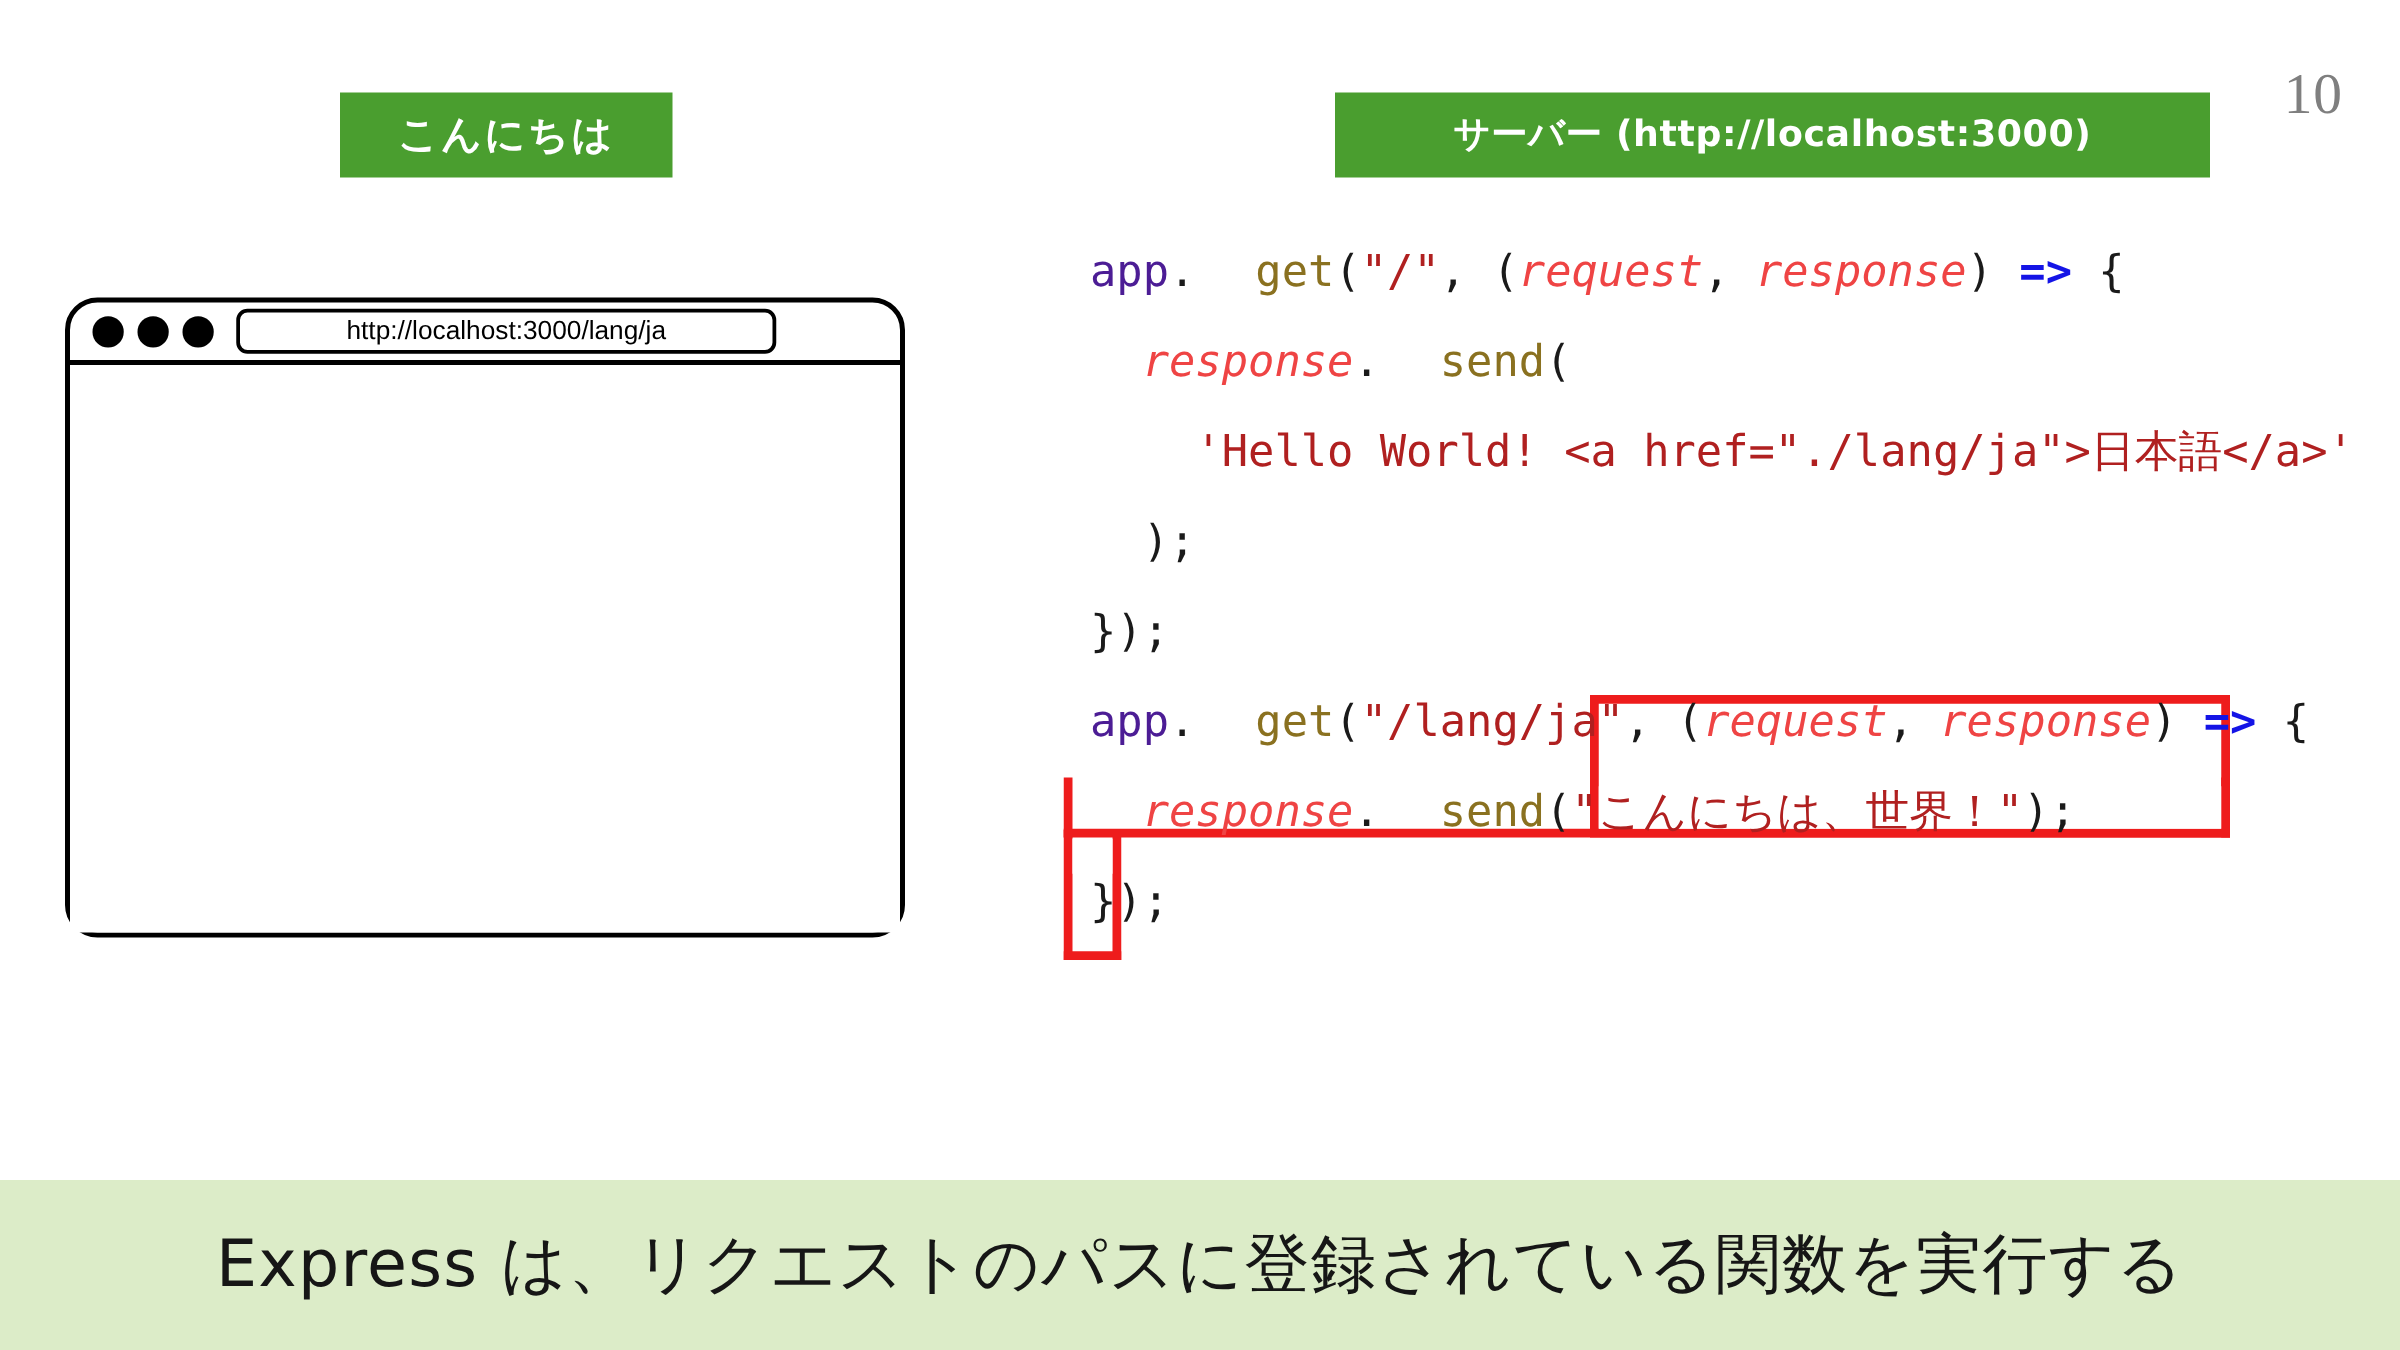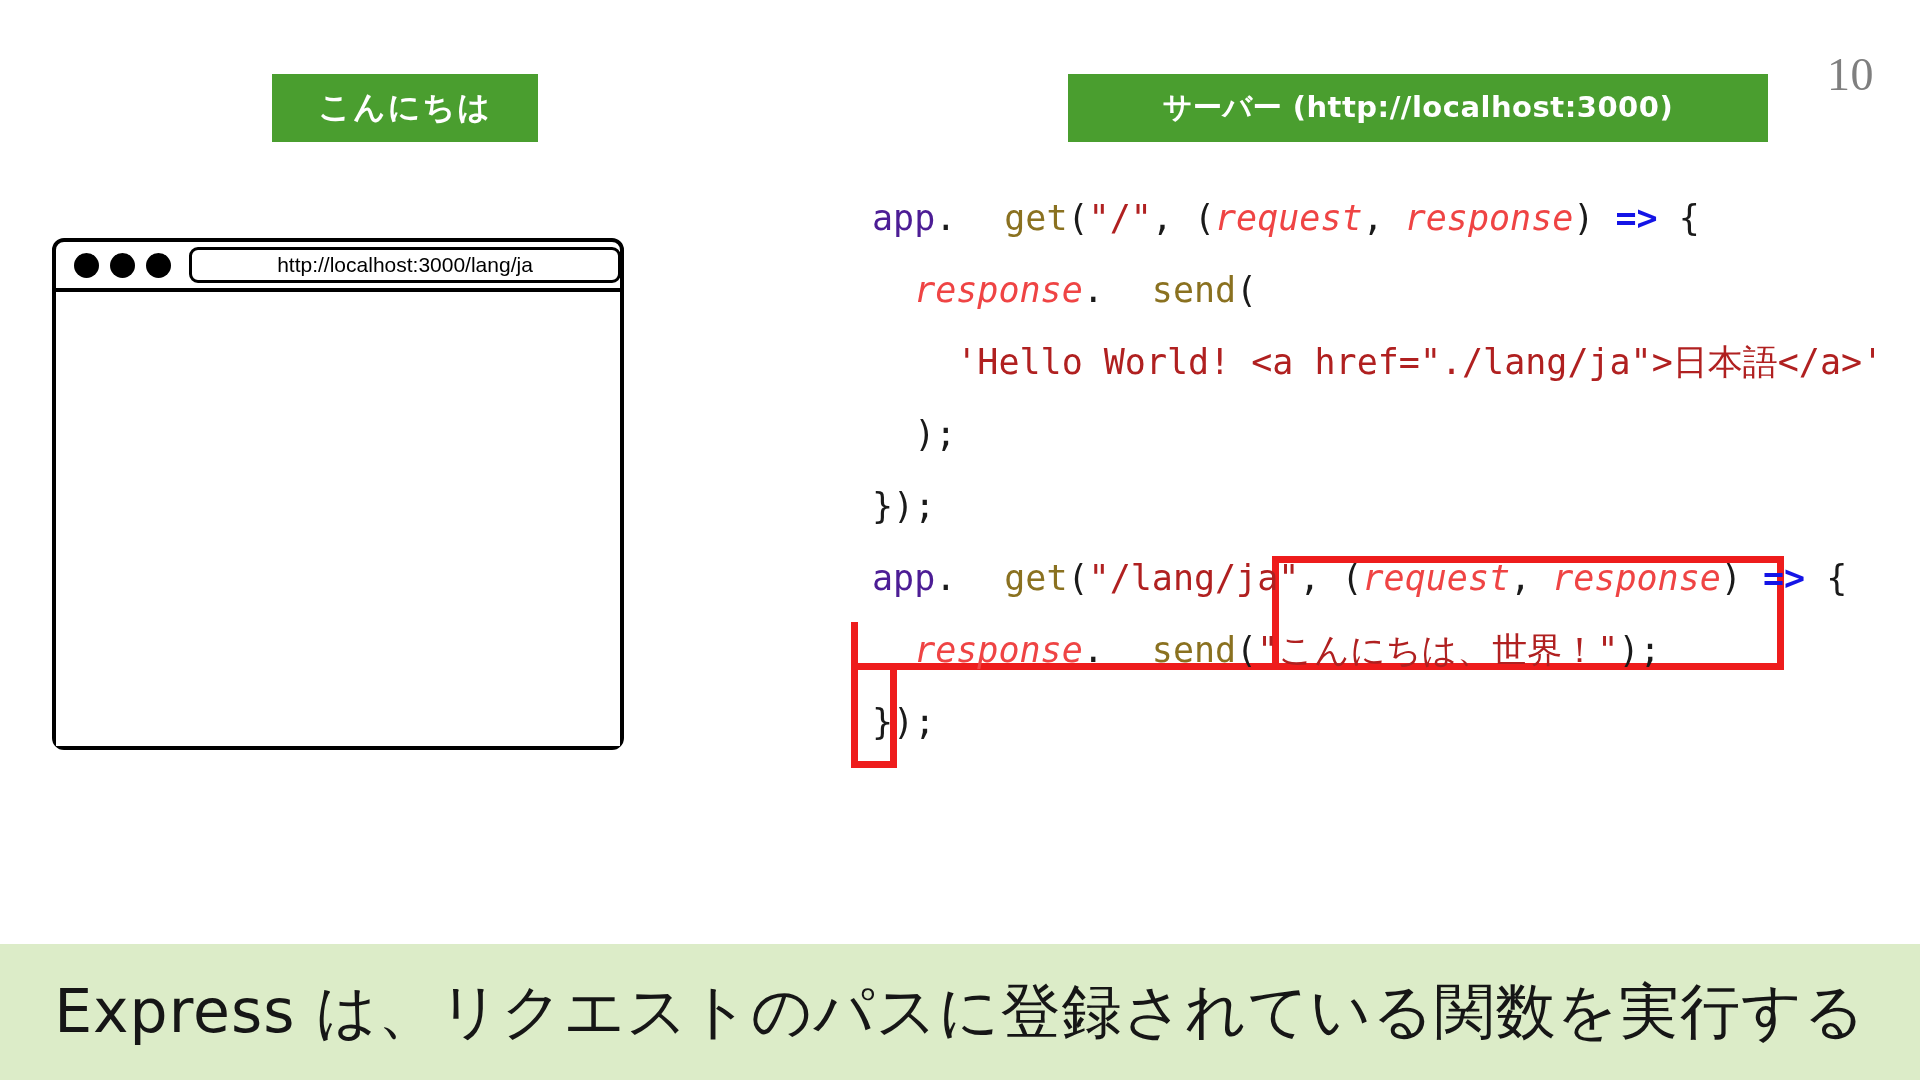--- a/index.html
+++ b/index.html
@@ -60,24 +60,24 @@
     height: 68px;
     font-size: 29px;
     letter-spacing: 0.5px;
   }
 
   
   .browser {
     position: absolute;
     left: 52px;
     top: 238px;
-    width: 572px;
+    width: 672px;
     height: 512px;
     border: 4px solid #000000;
-    border-radius: 12px;
+    border-radius: 26px;
     box-sizing: border-box;
     background: #ffffff;
   }
   .browser-chrome {
     position: relative;
     height: 50px;
     border-bottom: 4px solid #000000;
     display: flex;
     align-items: center;
     box-sizing: border-box;
@@ -184,21 +184,21 @@
     left: 0;
     right: 0;
     bottom: 0;
     height: 136px;
     background: #dcecc8;
     display: flex;
     align-items: center;
     justify-content: center;
   }
   .caption-text {
-    font-size: 60px;
+    font-size: 52px;
     color: #161616;
     font-family: "DejaVu Sans", "Liberation Sans", sans-serif;
     letter-spacing: 1px;
     white-space: nowrap;
   }
 </style>
 </head>
 <body>
 
 <div class="slide">

